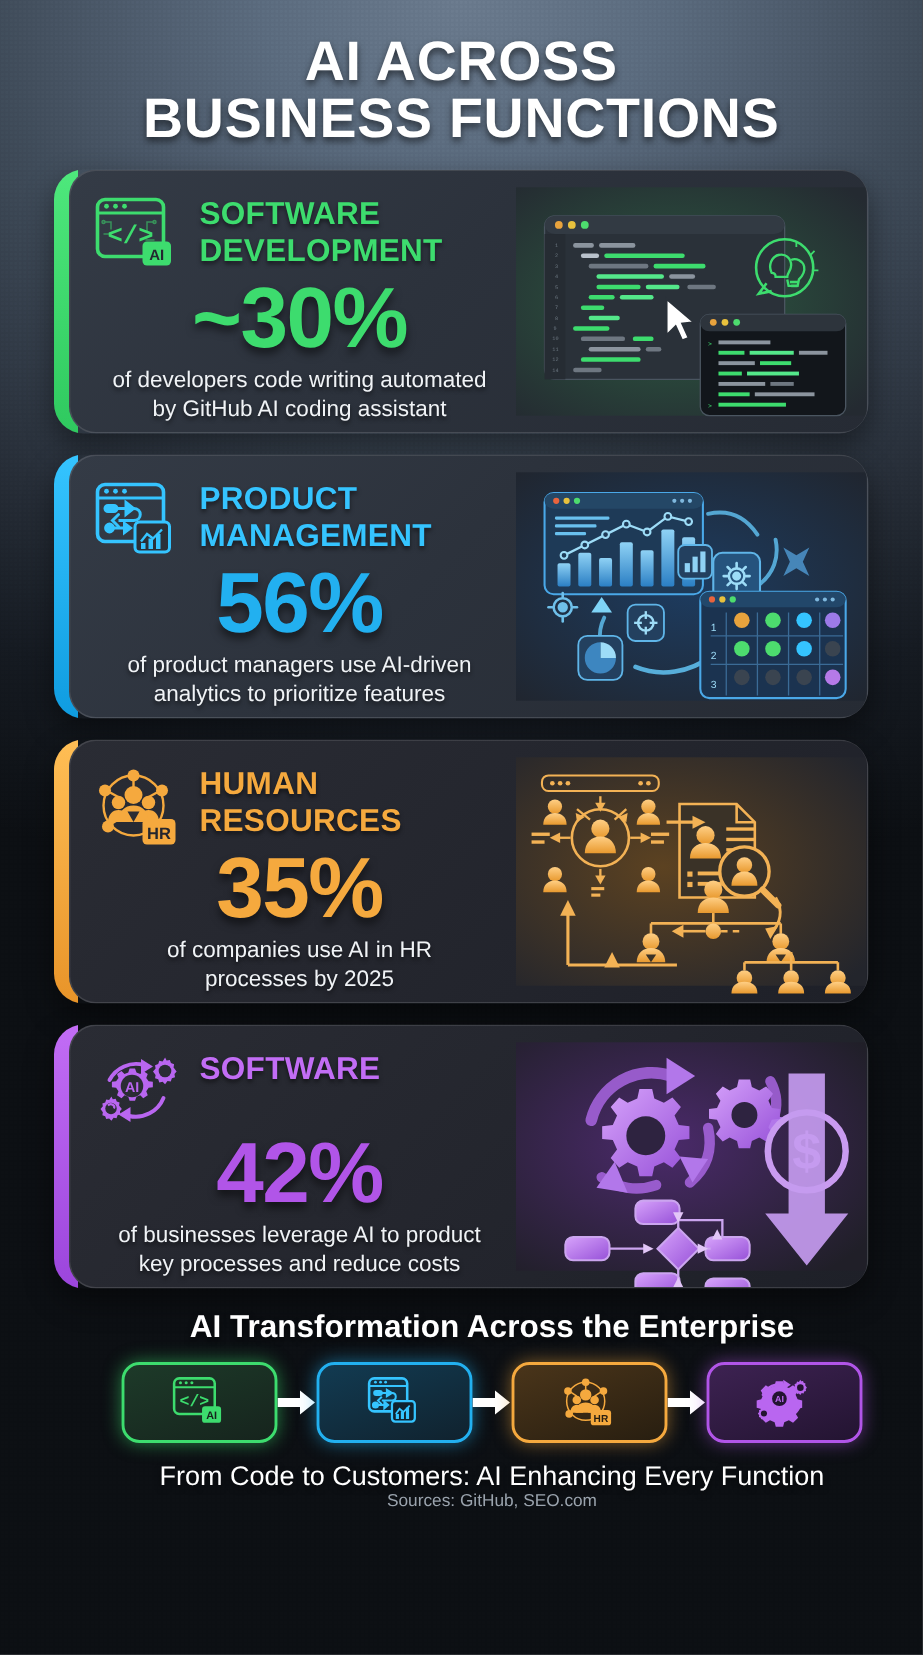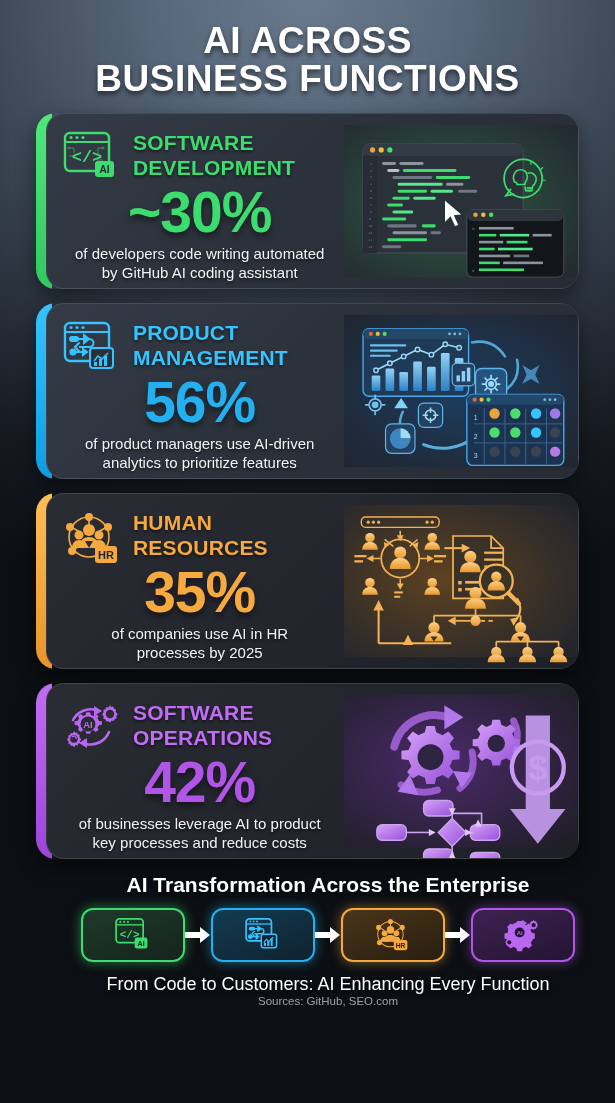--- a/index.html
+++ b/index.html
@@ -613,21 +613,20 @@
               <circle cx="49" cy="16" r="4.2" fill="#2a2c34"></circle>
               <g fill="#b966f0" transform="translate(6,33) scale(.56)">
                 <path d="M13 0l1.6 3.2 3.5-.6 1.2 3.4 3.4 1.2-.6 3.5L25.4 15l-2.3 2.7.6 3.5-3.4 1.2-1.2 3.4-3.5-.6L13 28.8l-2.7-2.6-3.5.6-1.2-3.4-3.4-1.2.6-3.5L0 15l2.8-3.3-.6-3.5 3.4-1.2L6.8 3.6l3.5.6z"></path>
               </g>
               <circle cx="13" cy="41" r="3.8" fill="#2a2c34"></circle>
               <path d="M11 39c2-2 5 0 4 2" fill="none" stroke="#b966f0" stroke-width="1.4"></path>
             </svg>
           </div>
           <div>
             <div class="cat" style="color:#c26df5;">SOFTWARE</div>
-            <div class="cat" style="color:#c26df5;">OPERATIONS</div>
           </div>
         </div>
         <div class="pct" style="color:#b155e8;">42%</div>
         <div class="desc">of businesses leverage AI to product</div>
         <div class="desc" style="margin-top:0">key processes and reduce costs</div>
       </div>
       <div class="right">
         <div class="illus">
           <svg viewBox="0 0 270 176">
             <defs>

